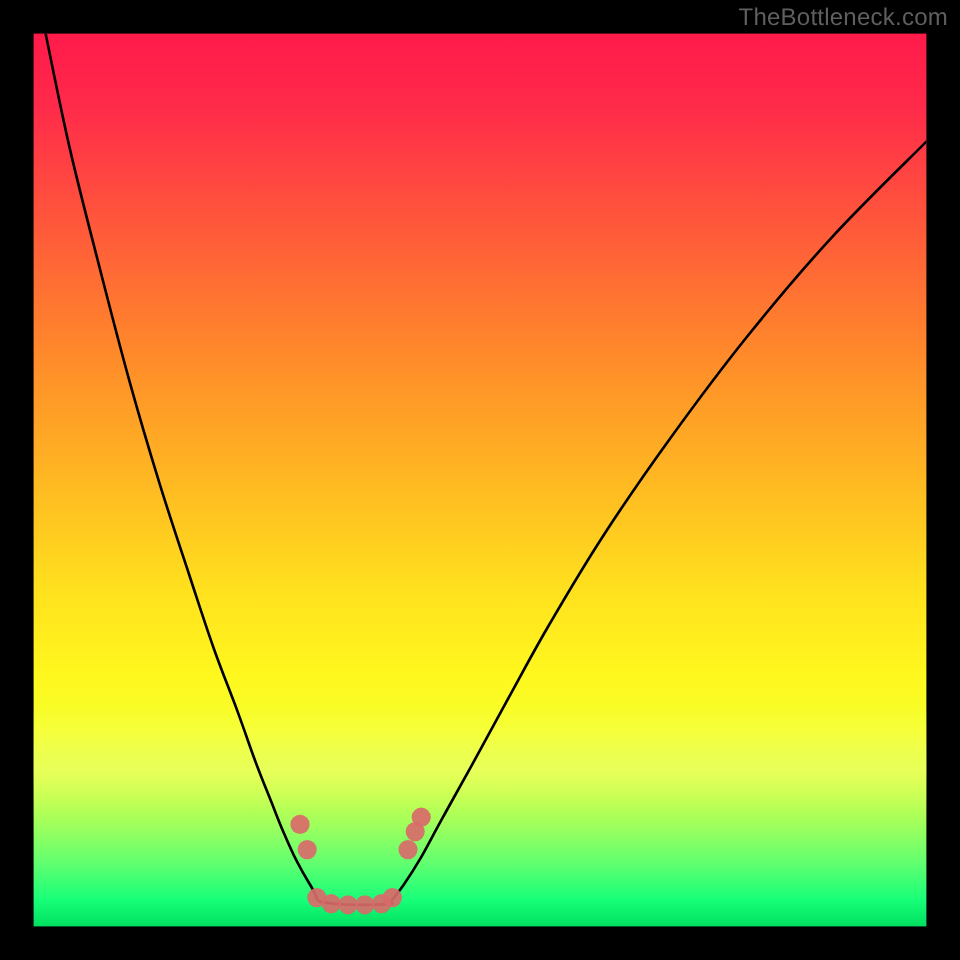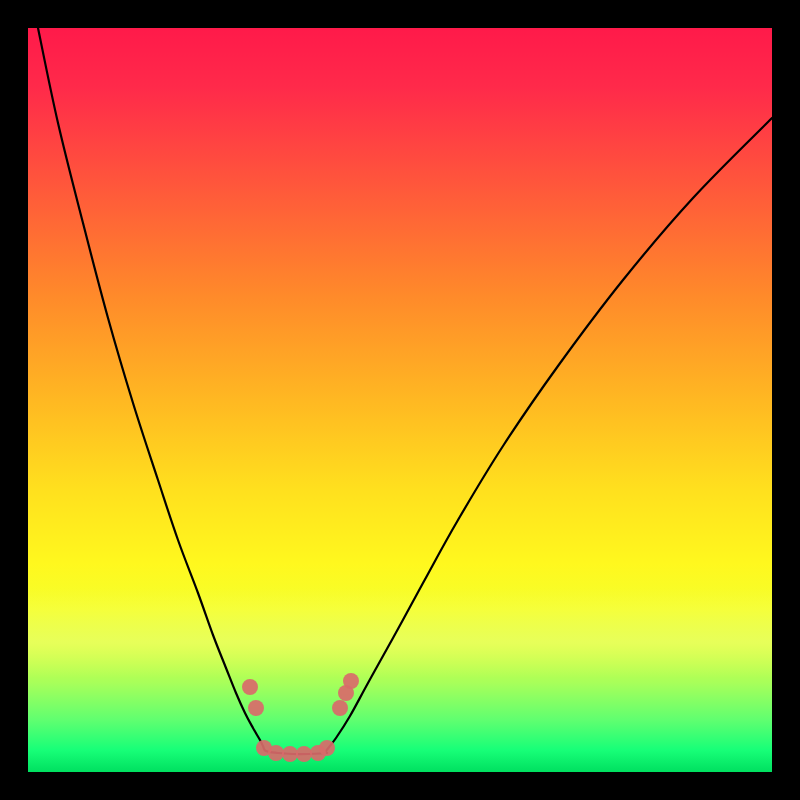--- a/index.html
+++ b/index.html
@@ -68,20 +68,21 @@
   svg {
     position: absolute;
     inset: 0;
     pointer-events: none;
   }
 </style>
 </head>
 <body>
 
 <div class="frame">
+  <div class="watermark">TheBottleneck.com</div>
 
   <div class="plot">
     <div class="band"></div>
     <svg id="chart-svg" viewBox="0 0 744 744" preserveAspectRatio="none">
         <path d="M 10 0 C 13.6 17.099999999999998, 21.9 59.9, 30 95 C 38.1 130.1, 46 159.9, 55 195 C 64 230.1, 71 257.6, 80 290 C 89 322.4, 96 345.84, 105 375 C 114 404.16, 121.9 427.34, 130 452 C 138.1 476.66, 142.8 491.66, 150 512 C 157.2 532.34, 163.7 547.9, 170 565 C 176.3 582.1, 179.96 593.5, 185 607 C 190.04 620.5, 193.86 629.56, 198 640 C 202.14 650.44, 204.58 656.9, 208 665 C 211.42 673.1, 213.94 678.7, 217 685 C 220.06 691.3, 222.3 695.14, 225 700 C 227.7 704.86, 230.2 708.76, 232 712 C 233.8 715.24, 233.92 716.02, 235 718 C 236.08 719.98, 235.3 721.74, 238 723 C 240.7 724.26, 245.14 724.46, 250 725 C 254.86 725.54, 259.6 725.82, 265 726 C 270.4 726.18, 274.06 726.18, 280 726 C 285.94 725.82, 294.76 725.54, 298 725 C 301.24 724.46, 296.2 725.7, 298 723 C 299.8 720.3, 303.68 716.3, 308 710 C 312.32 703.7, 316.24 697.9, 322 688 C 327.76 678.1, 332.26 669.04, 340 655 C 347.74 640.96, 355.1 628, 365 610 C 374.9 592, 383.3 576.24, 395 555 C 406.7 533.76, 415.6 516.66, 430 492 C 444.4 467.34, 457 445.72, 475 418 C 493 390.28, 508.4 367.88, 530 338 C 551.6 308.12, 570.7 282.24, 595 252 C 619.3 221.76, 638.18 199.16, 665 170 C 691.82 140.84, 729.78 104.4, 744 90" fill="none" stroke="#000" stroke-width="2.2" stroke-linecap="round" stroke-linejoin="round"></path>
         <circle cx="222" cy="659" r="8" fill="#d96a6a" fill-opacity="0.92"></circle>
         <circle cx="228" cy="680" r="8" fill="#d96a6a" fill-opacity="0.92"></circle>
         <circle cx="236" cy="720" r="8" fill="#d96a6a" fill-opacity="0.92"></circle>
         <circle cx="248" cy="725" r="8" fill="#d96a6a" fill-opacity="0.92"></circle>
         <circle cx="262" cy="726" r="8" fill="#d96a6a" fill-opacity="0.92"></circle>

